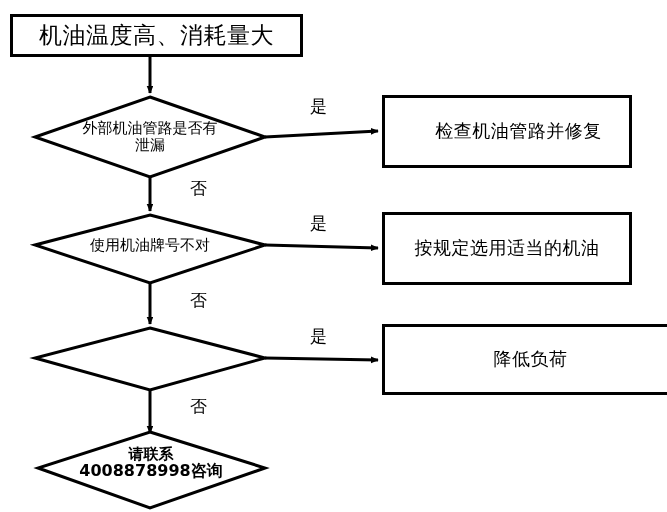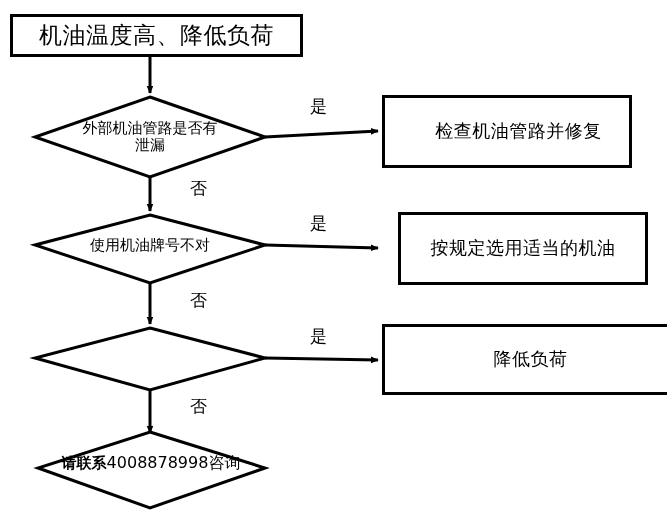--- a/index.html
+++ b/index.html
@@ -60,21 +60,20 @@
     top: 95px;
     width: 250px;
     height: 73px;
     padding-left: 23px;
   }
   #node-action-2 {
     left: 382px;
     top: 212px;
     width: 250px;
     height: 73px;
-    margin-left: 16px;
   }
   #node-action-3 {
     left: 382px;
     top: 324px;
     width: 297px;
     height: 71px;
   }
   .action .txt {
     font-size: 18px;
     letter-spacing: 0.5px;
@@ -110,30 +109,30 @@
     width: 210px;
     height: 30px;
     font-size: 15px;
   }
   #text-contact {
     left: 40px;
     top: 440px;
     width: 222px;
     height: 46px;
     font-size: 15px;
-    flex-direction: row;
+    flex-direction: column;
     justify-content: center;
   }
   #text-contact .line1 {
     font-weight: 700;
     font-size: 15px;
     line-height: 1.1;
   }
   #text-contact .line2 {
-    font-weight: 400;
+    font-weight: 700;
     font-size: 16px;
     line-height: 1.1;
   }
   
   .edge-label {
     position: absolute;
     color: #000000;
     font-size: 17px;
     line-height: 1;
     white-space: nowrap;
@@ -174,21 +173,21 @@
     <polygon points="150,328 265,358 150,390 35,358" fill="#ffffff" stroke="#000000" stroke-width="3"></polygon>
 
     <line x1="265" y1="358" x2="378" y2="360" stroke="#000000" stroke-width="3" marker-end="url(#arrow)"></line>
 
     <line x1="150" y1="390" x2="150" y2="433" stroke="#000000" stroke-width="3" marker-end="url(#arrow)"></line>
 
     <polygon points="150,432 265,468 150,508 38,468" fill="#ffffff" stroke="#000000" stroke-width="3"></polygon>
   </svg>
 
   <div class="node rect" id="node-title">
-    <span class="txt">机油温度高、降低负荷</span>
+    <span class="txt">机油温度高、消耗量大</span>
   </div>
 
   <div class="diamond-text" id="text-decision-2">
     <span>使用机油牌号不对</span>
   </div>
 
   <div class="diamond-text" id="text-decision-1">
     <span>
       <span>外部机油管路是否有</span><br>
       <span>泄漏</span>

